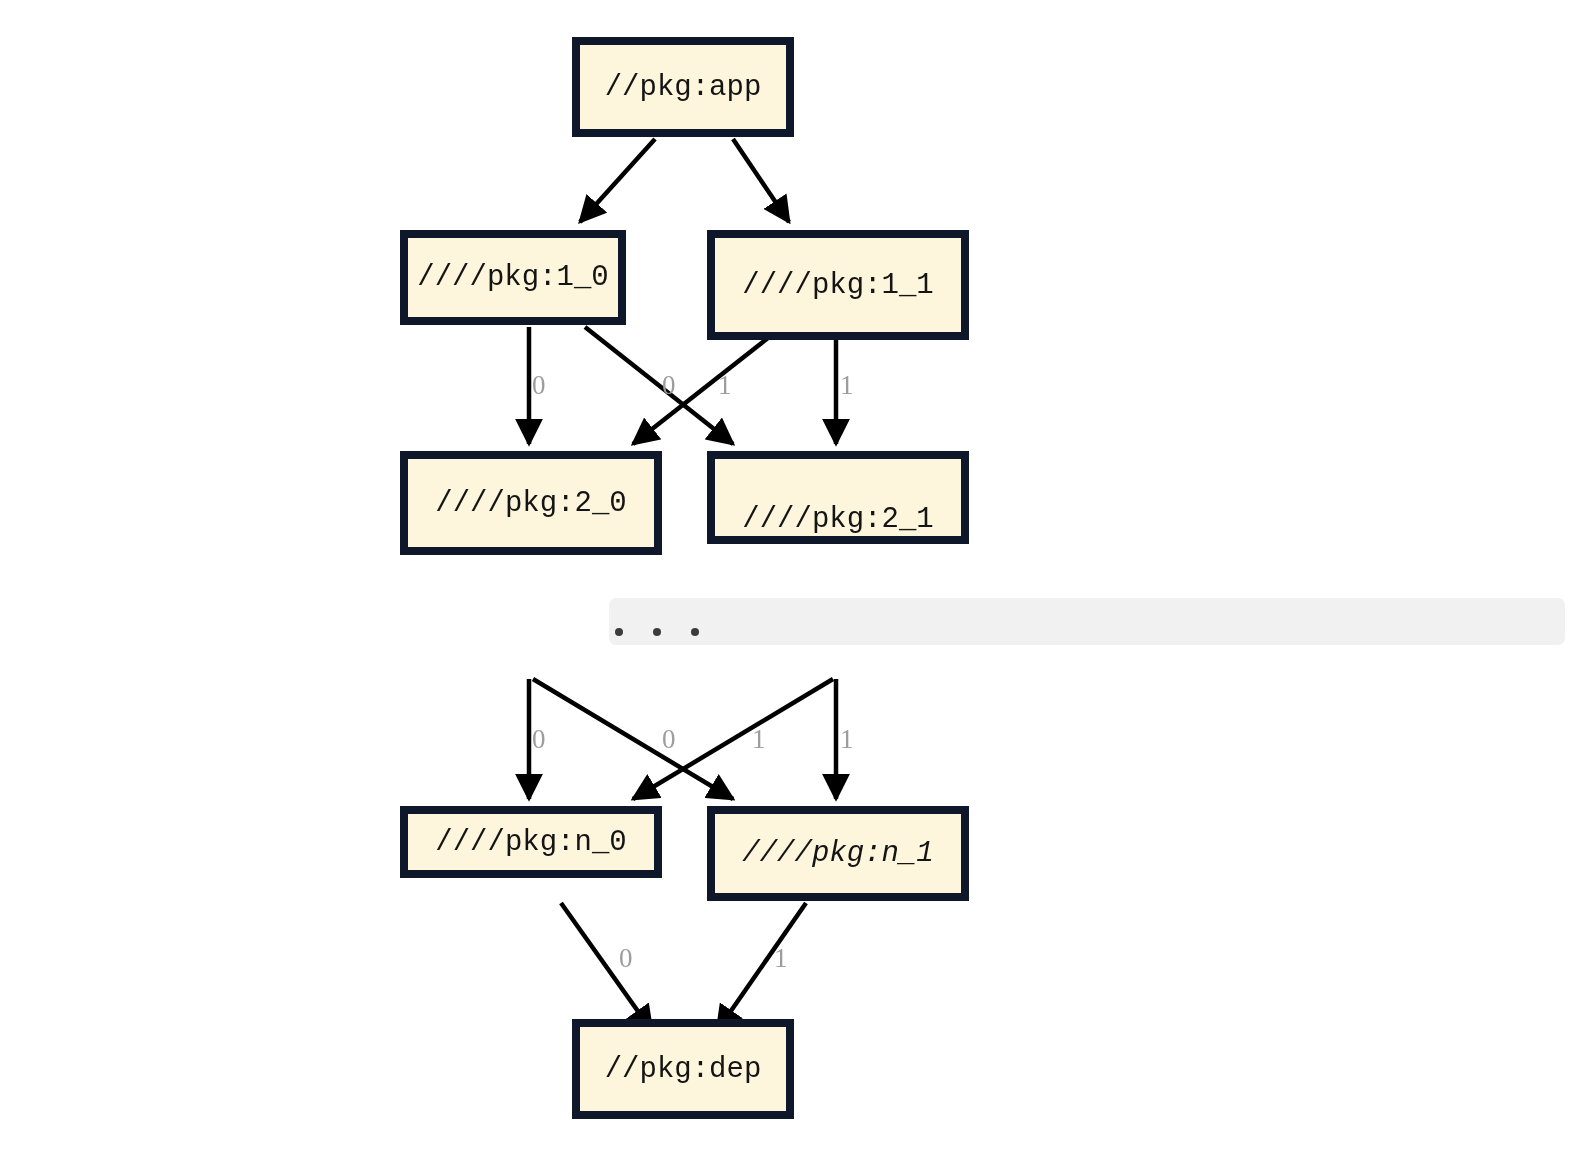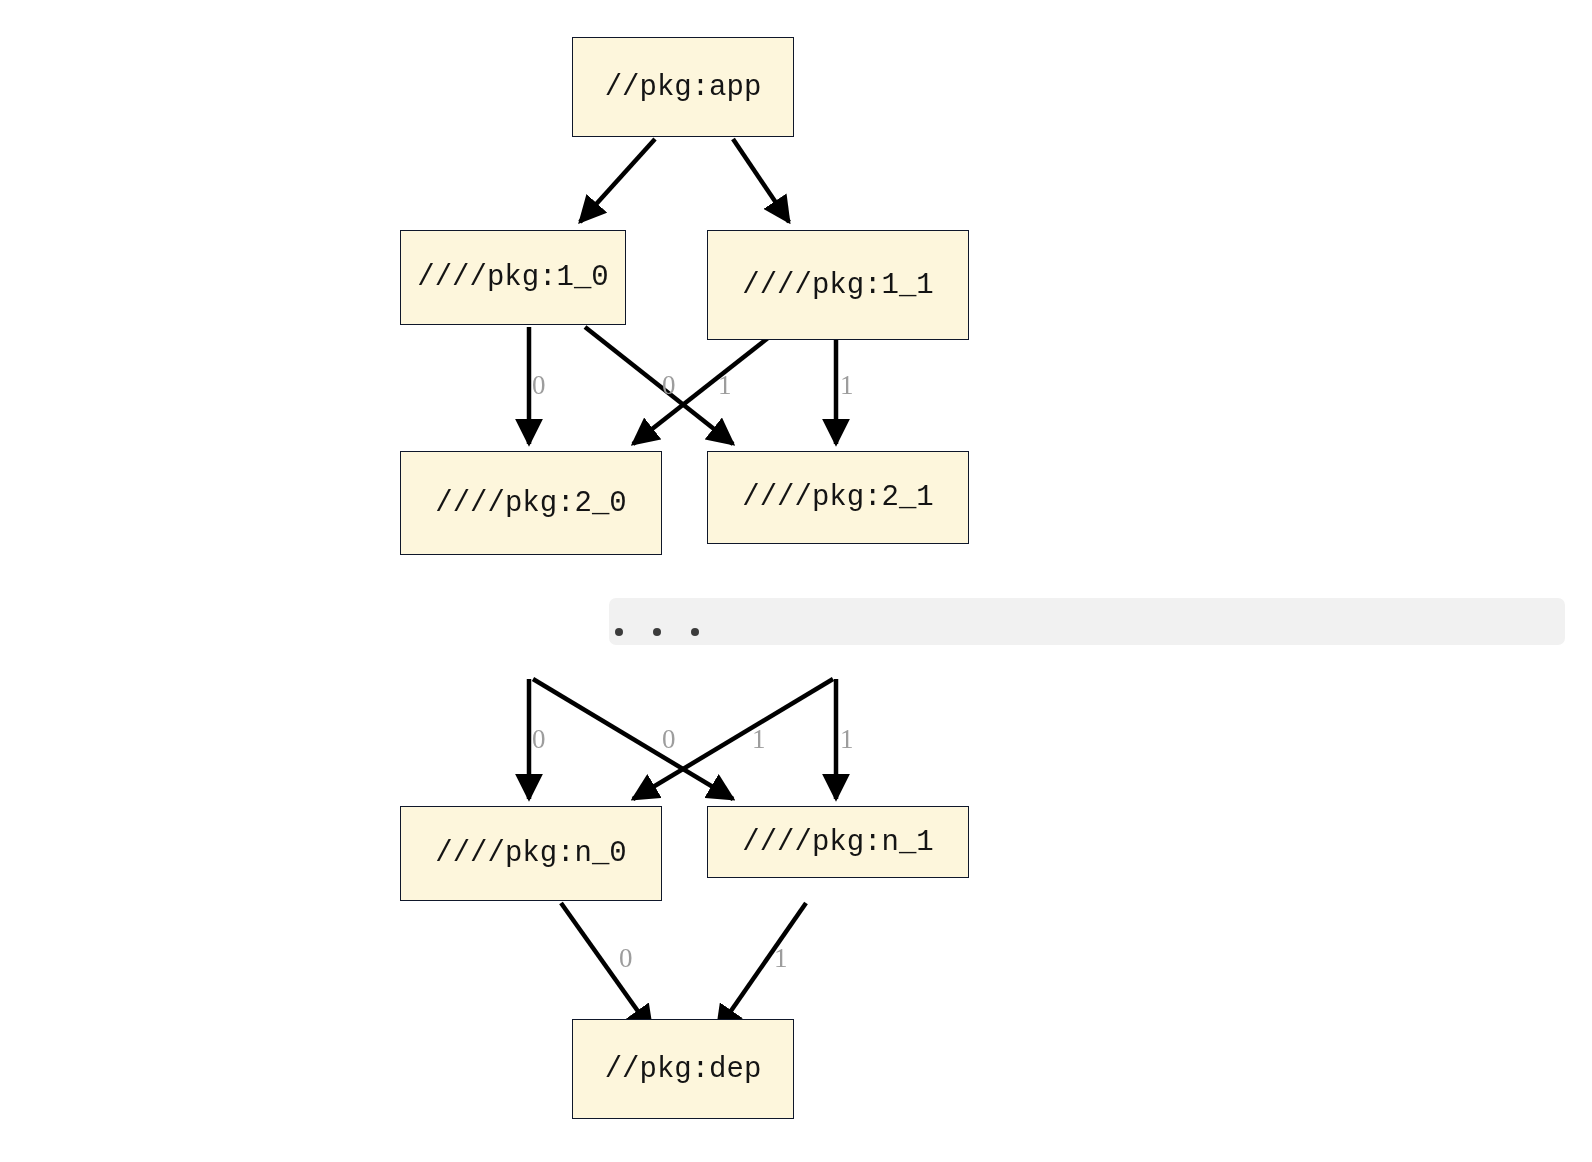--- a/index.html
+++ b/index.html
@@ -25,21 +25,21 @@
     position: absolute;
     left: 0;
     top: 0;
     width: 1592px;
     height: 1162px;
   }
   .node-box {
     position: absolute;
     box-sizing: border-box;
     background: #fdf6dc;
-    border: 1px solid #0f172a;
+    border: 8px solid #0f172a;
     display: flex;
     align-items: center;
     justify-content: center;
   }
   .node-label {
     font-family: "Liberation Mono", "DejaVu Sans Mono", monospace;
     font-size: 29px;
     color: #141414;
     letter-spacing: 0px;
     white-space: nowrap;
@@ -115,27 +115,27 @@
   </div>
   <div class="node-box" id="node-l1_0" style="left: 400px; top: 230px; width: 226px; height: 95px; justify-content: center;">
     <span class="node-label">////pkg:1_0</span>
   </div>
   <div class="node-box" id="node-l1_1" style="left: 707px; top: 230px; width: 262px; height: 110px;">
     <span class="node-label">////pkg:1_1</span>
   </div>
   <div class="node-box" id="node-l2_0" style="left: 400px; top: 451px; width: 262px; height: 104px;">
     <span class="node-label">////pkg:2_0</span>
   </div>
-  <div class="node-box" id="node-l2_1" style="left: 707px; top: 451px; width: 262px; height: 93px;">
+  <div class="node-box" id="node-l2_1" style="left: 707px; top: 451px; width: 262px; height: 93px; align-items: flex-end;">
     <span class="node-label">////pkg:2_1</span>
   </div>
-  <div class="node-box" id="node-ln_0" style="left: 400px; top: 806px; width: 262px; height: 95px;">
+  <div class="node-box" id="node-ln_0" style="left: 400px; top: 806px; width: 262px; height: 72px;">
     <span class="node-label">////pkg:n_0</span>
   </div>
-  <div class="node-box" id="node-ln_1" style="left: 707px; top: 806px; width: 262px; height: 72px;">
+  <div class="node-box" id="node-ln_1" style="left: 707px; top: 806px; width: 262px; height: 95px; font-style: italic;">
     <span class="node-label">////pkg:n_1</span>
   </div>
   <div class="node-box" id="node-dep" style="left: 572px; top: 1019px; width: 222px; height: 100px;">
     <span class="node-label">//pkg:dep</span>
   </div>
 
   <div class="edge-label" id="el-2" style="left: 532px; top: 372px;">0</div>
   <div class="edge-label" id="el-3" style="left: 662px; top: 372px;">0</div>
   <div class="edge-label" id="el-4" style="left: 718px; top: 372px;">1</div>
   <div class="edge-label" id="el-5" style="left: 840px; top: 372px;">1</div>

